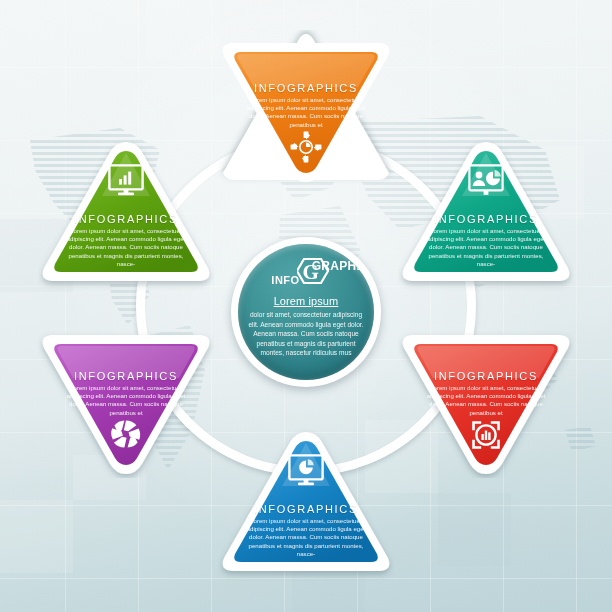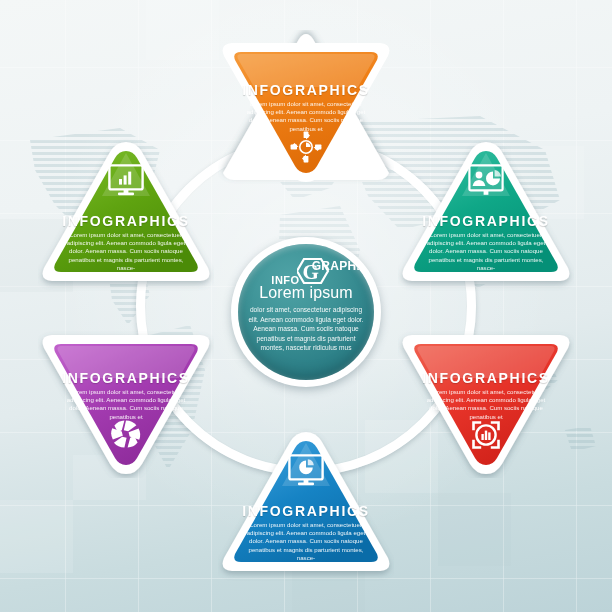--- a/index.html
+++ b/index.html
@@ -68,38 +68,38 @@
   .logo-g{
     position:absolute;left:4px;top:3px;width:20px;height:22px;
     color:#ffffff;font-size:21px;font-weight:bold;line-height:22px;text-align:center;
     font-family:"Liberation Serif", serif;
   }
   .logo-graphics{
     position:absolute;left:15px;top:1px;
     font-size:12px;font-weight:bold;letter-spacing:.3px;color:#ffffff;
   }
   .center-title{
-    font-size:16px;color:#ffffff;font-weight:normal;letter-spacing:.1px;
+    margin-top:11px;font-size:11px;color:#ffffff;font-weight:normal;letter-spacing:.1px;text-decoration:underline;
   }
   .center-body{
     margin-top:3px;width:118px;text-align:center;
     font-size:6.6px;line-height:9.6px;color:rgba(255,255,255,.93);
   }
 
   
   .tri{
     position:absolute;width:176px;height:156px;
   }
   .tri .frame,.tri .fill{position:absolute;left:0;top:0;}
   .tri-txt{
     position:absolute;left:0;width:176px;text-align:center;
     pointer-events:none;
   }
   .tri-head{
-    font-size:14px;font-weight:bold;letter-spacing:1.7px;color:#ffffff;
+    font-size:11px;font-weight:normal;letter-spacing:1.7px;color:#ffffff;
     text-shadow:0 1px 1px rgba(0,0,0,.18);
   }
   .tri-body{
     margin:2px auto 0;font-size:6.1px;line-height:8.2px;color:rgba(255,255,255,.92);
   }
   .tri-icon{position:absolute;color:#fff;} .w2{width:124px;} .w3{width:132px;}
 </style>
 </head>
 <body>
 

